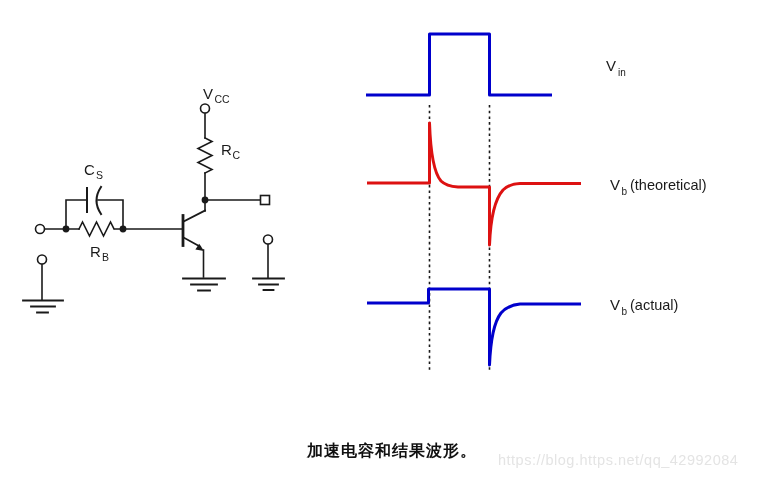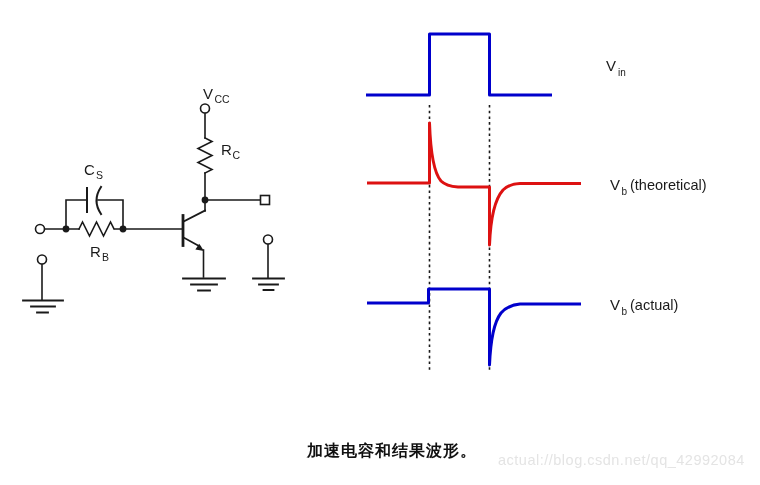--- a/index.html
+++ b/index.html
@@ -105,14 +105,14 @@
       <text class="wf-suffix" x="630" y="190">(theoretical)</text>
 
       <text class="wf-main" x="610" y="310">V</text>
       <text class="wf-sub" x="621.5" y="314.5">b</text>
       <text class="wf-suffix" x="630" y="310">(actual)</text>
     </g>
   </svg>
 
   <div class="caption">加速电容和结果波形。</div>
 
-  <div class="watermark">actual://blog.csdn.net/qq_42992084</div>
+  <div class="watermark">https://blog.https.net/qq_42992084</div>
 </div>
 
 </body></html>

